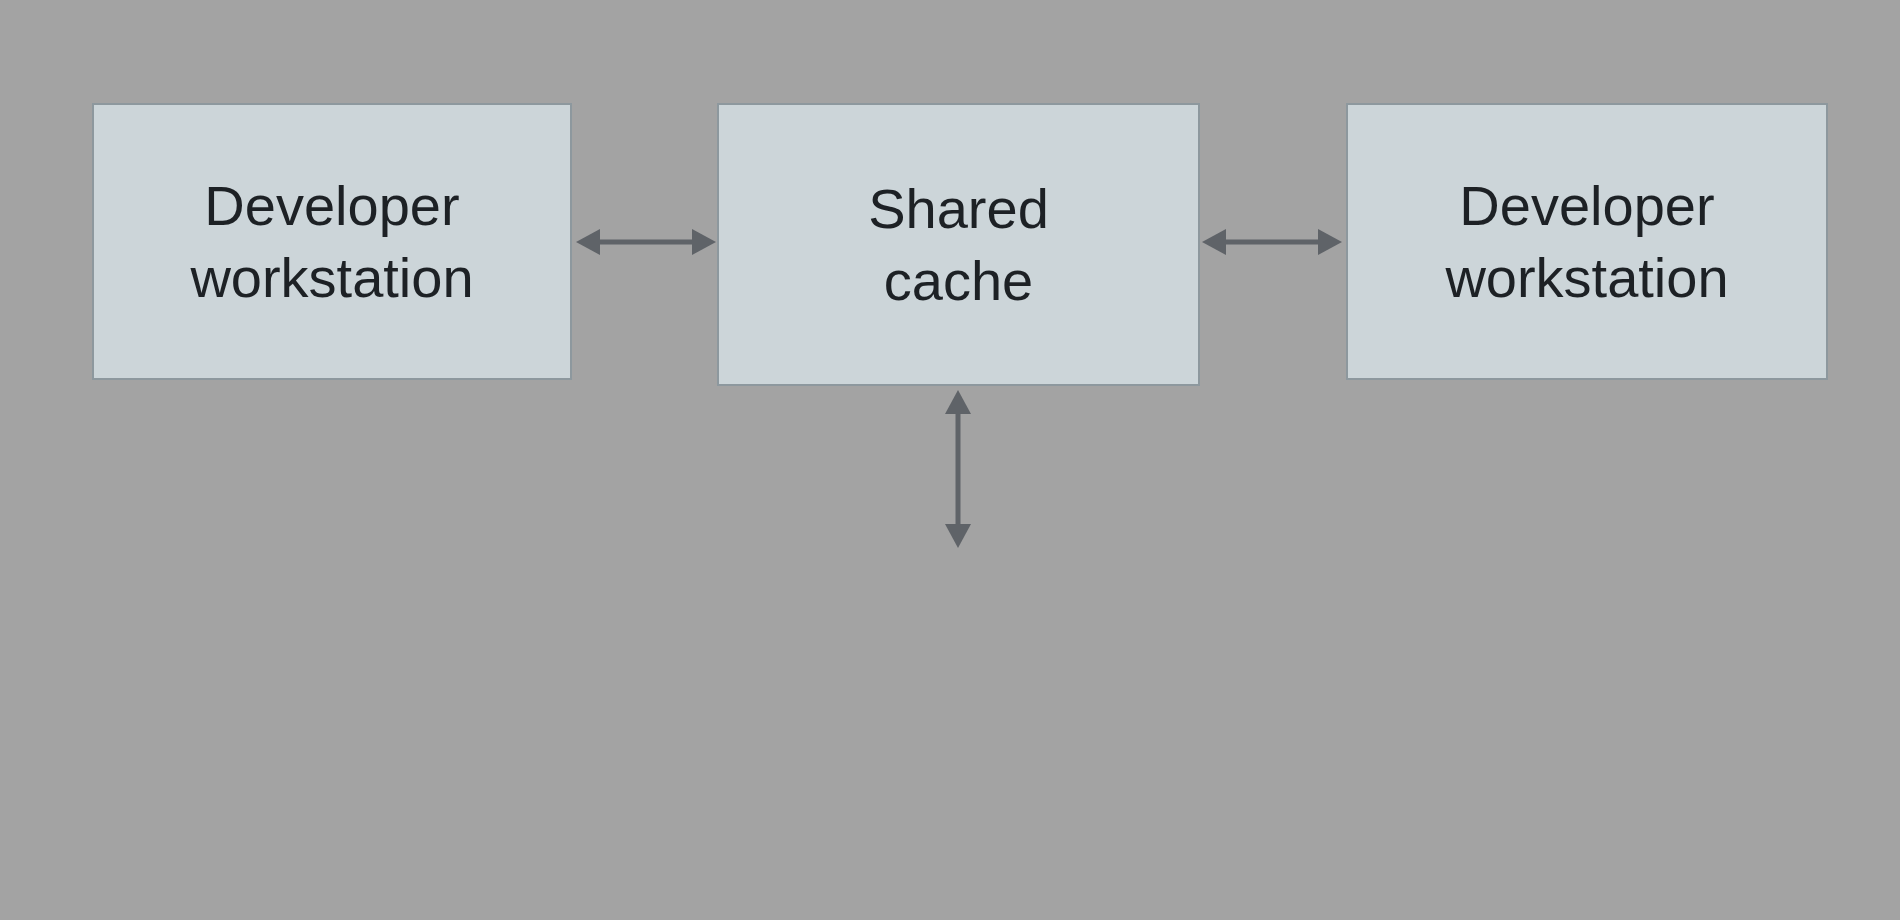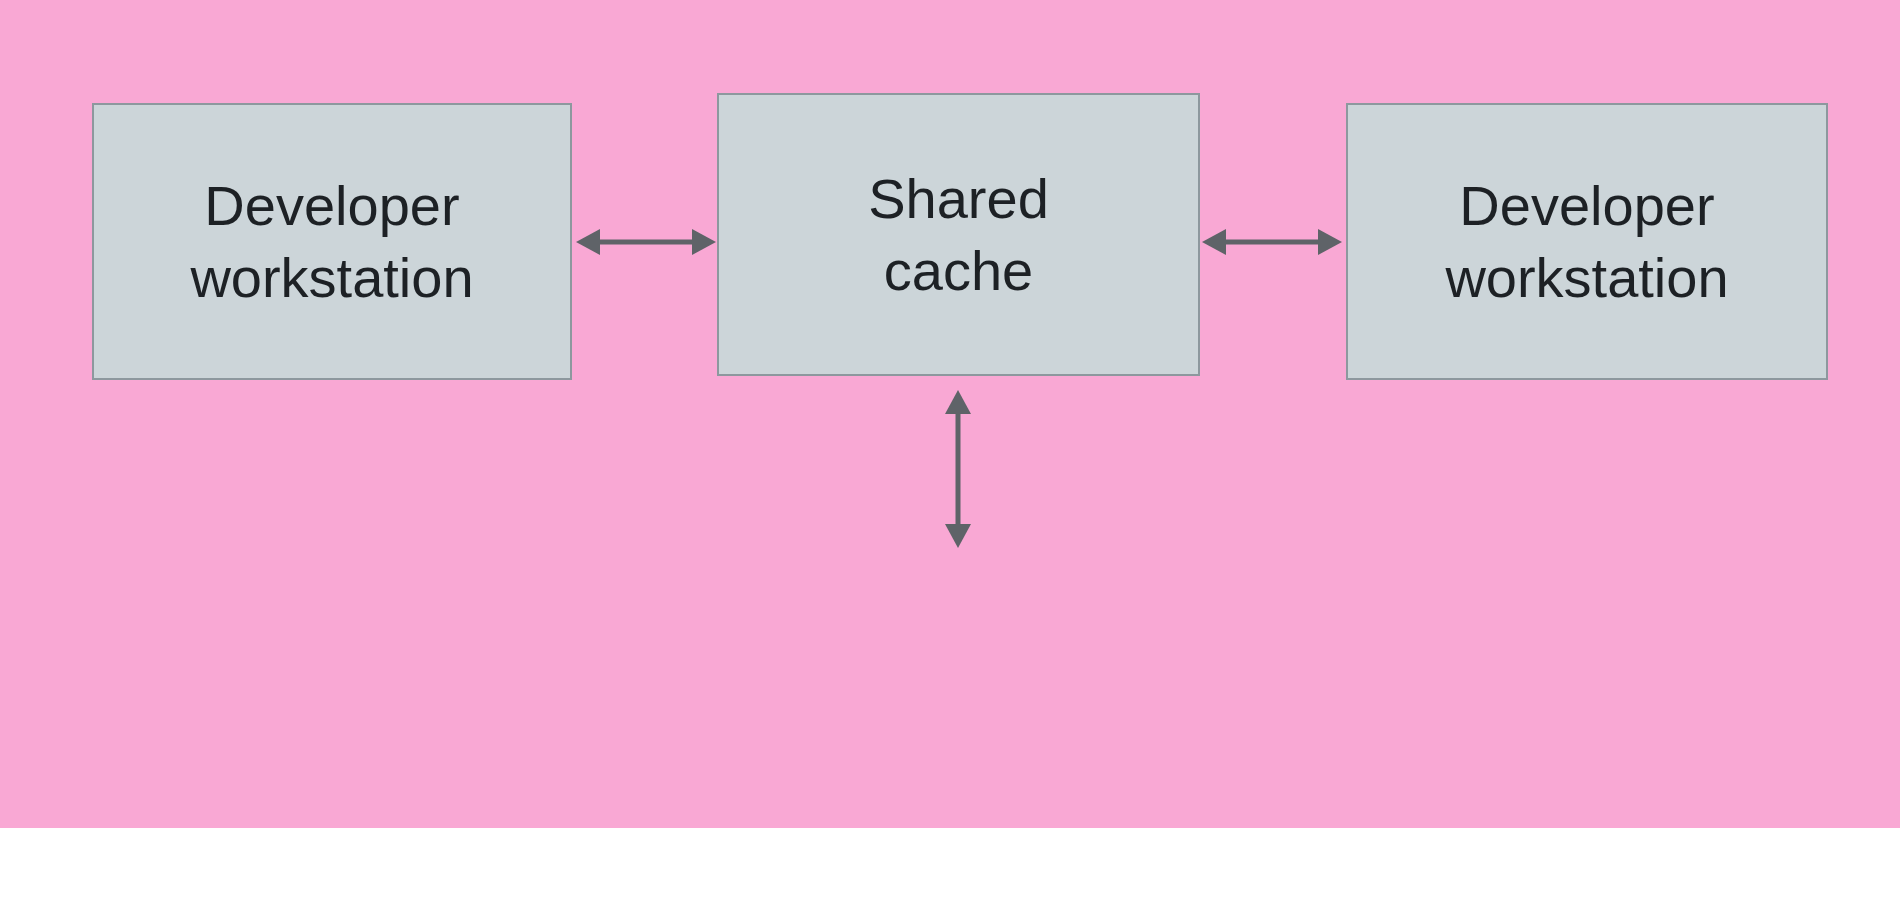--- a/index.html
+++ b/index.html
@@ -4,43 +4,43 @@
 <style>
   html, body {
     margin: 0;
     padding: 0;
     background: #ffffff;
     font-family: "Liberation Sans", "DejaVu Sans", sans-serif;
   }
   .canvas {
     position: relative;
     width: 1900px;
-    height: 828px;
-    background: #f9a8d4;
+    height: 920px;
+    background: #a3a3a3;
     overflow: hidden;
   }
   .node {
     position: absolute;
     background: #ccd5d9;
     border: 2px solid #8d989e;
     box-sizing: border-box;
     display: flex;
     align-items: center;
     justify-content: center;
   }
   .node-label {
     white-space: pre-line;
     text-align: center;
     color: #1d2125;
     font-size: 56px;
     line-height: 1.28;
     letter-spacing: 0px;
   }
   #node-dev-left   { left: 92px;   top: 103px; width: 480px; height: 277px; }
-  #node-cache      { left: 717px;  top: 93px; width: 483px; height: 283px; }
+  #node-cache      { left: 717px;  top: 103px; width: 483px; height: 283px; }
   #node-dev-right  { left: 1346px; top: 103px; width: 482px; height: 277px; }
   #node-ci         { left: 717px;  top: 553px; width: 483px; height: 281px; }
   .arrows-layer {
     position: absolute;
     left: 0;
     top: 0;
     width: 1900px;
     height: 922px;
     pointer-events: none;
   }

